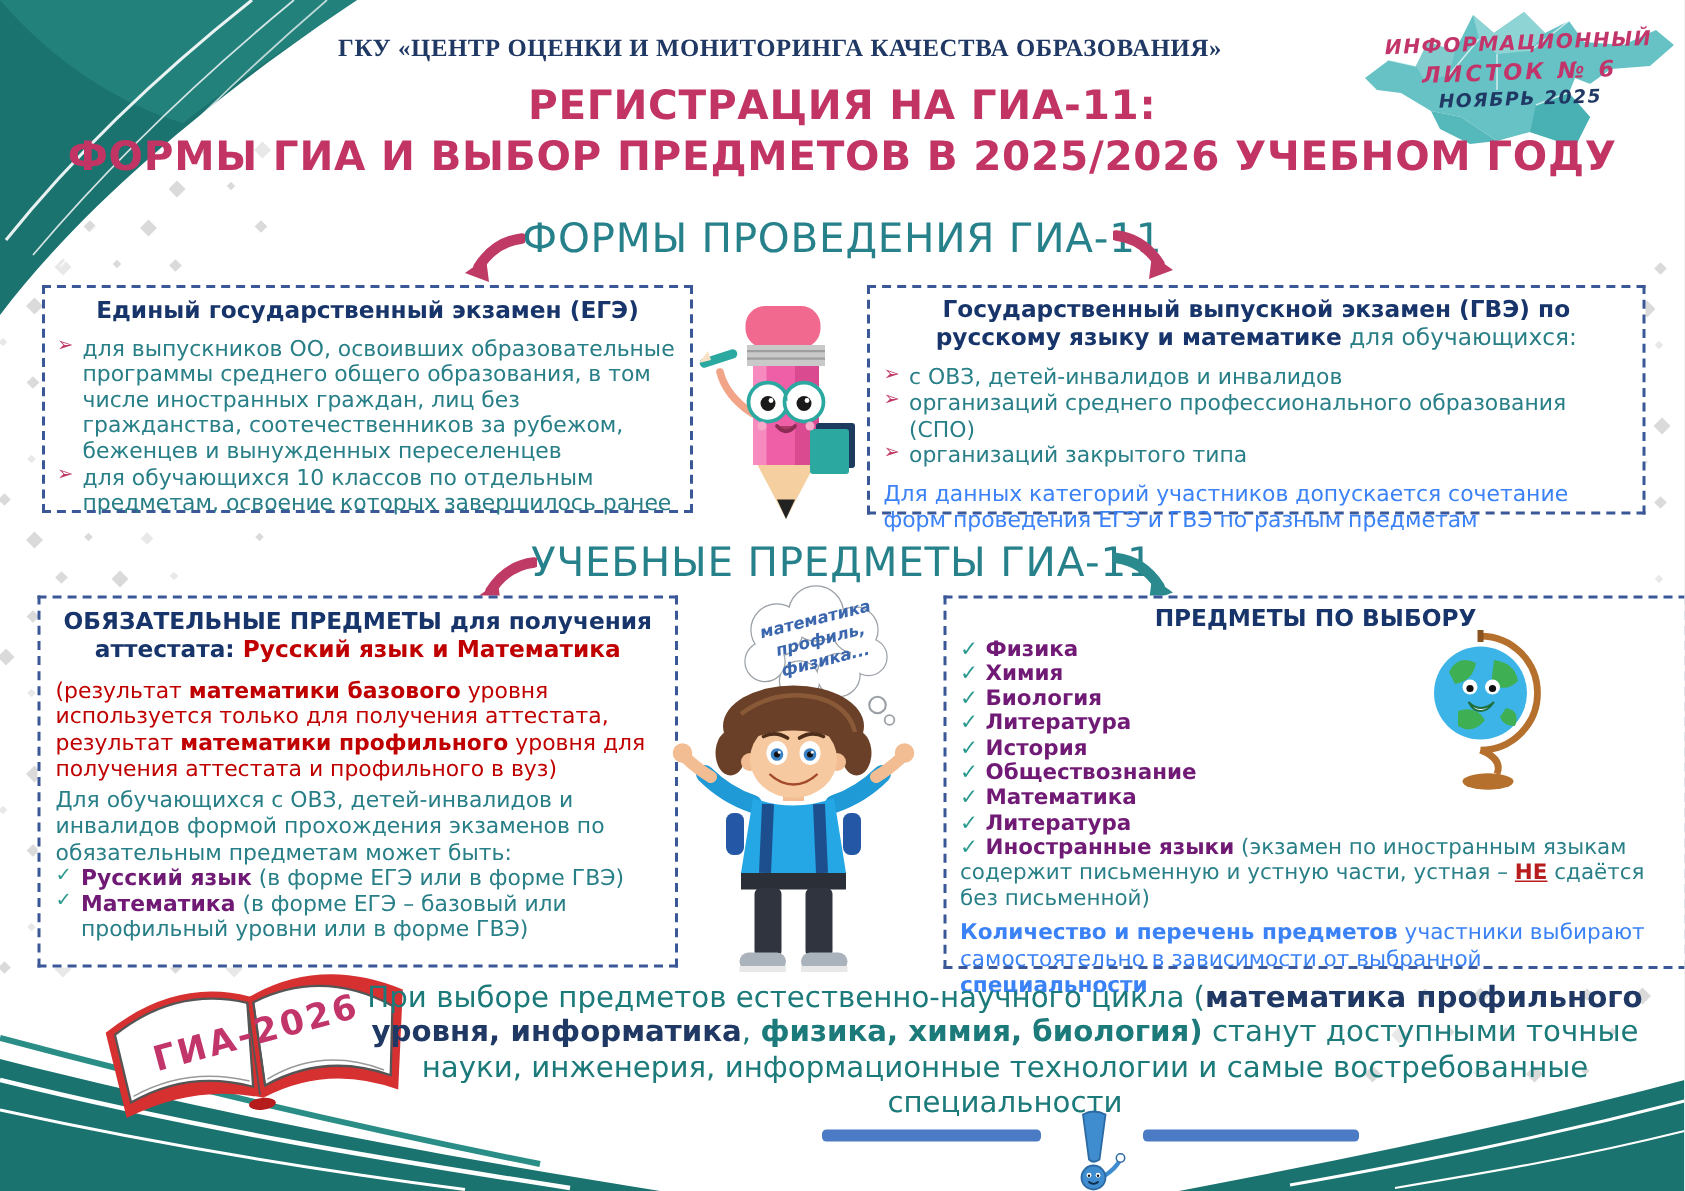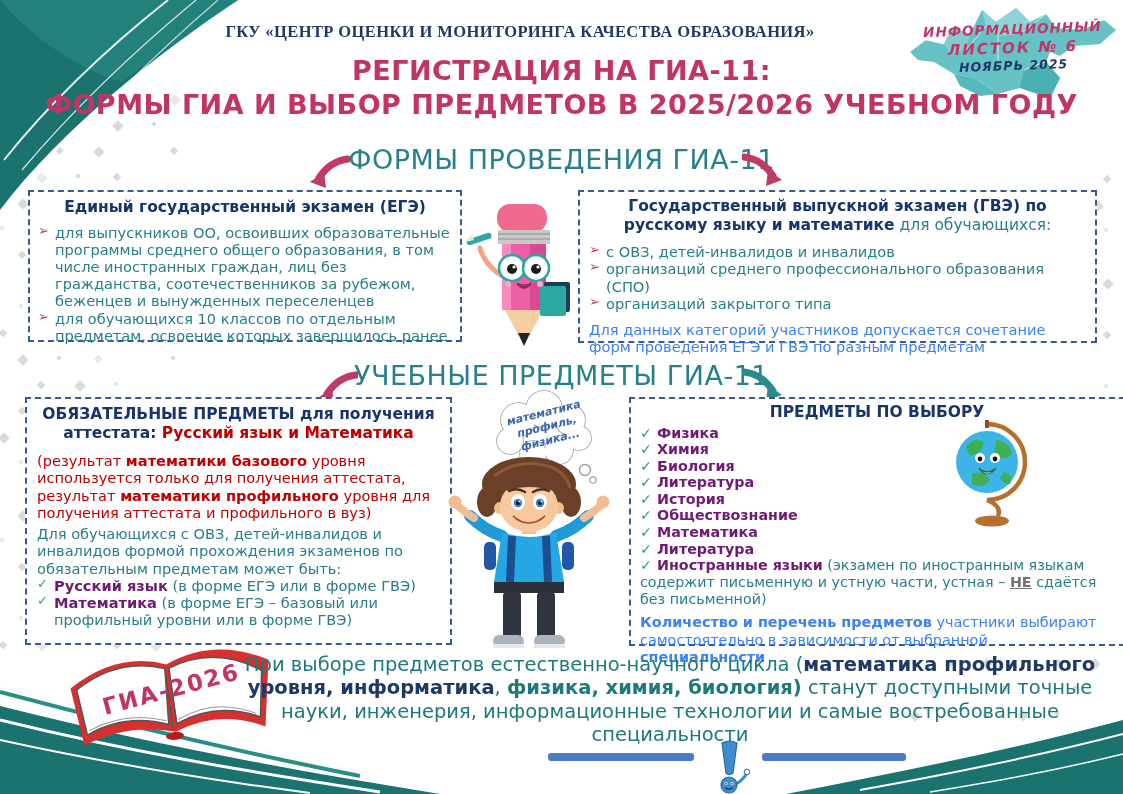--- a/index.html
+++ b/index.html
@@ -32,21 +32,21 @@
   .red{color:#c00000;}
   .crimson{color:#3b82f6;}
   .b{font-weight:bold;}
   .body-txt{font-size:14.6px;line-height:1.18;}
   ul.blist{list-style:none;margin:7px 0 0 0;padding:0;}
   ul.blist li{position:relative;padding-left:17px;margin:0;}
   .mk{position:absolute;left:0;top:-1px;color:#bf3a64;font-size:13px;}
   .ck{color:#2a9a8f;font-weight:bold;margin-right:5px;}
   ul.cklist{list-style:none;margin:2px 0 0 0;padding:0;}
   ul.cklist li{margin:0;line-height:1.16;}
-  .ne{color:#737373;font-weight:bold;text-decoration:underline;}
+  .ne{color:#b91c1c;font-weight:bold;text-decoration:underline;}
 
   .cloud-text{color:#3a66ad;font-weight:bold;font-style:italic;font-size:11px;
     text-align:center;line-height:1.25;transform:rotate(-14deg);}
 
   .footer-note{left:240px;top:653px;width:860px;text-align:center;
     color:#1c7a7a;font-size:19.5px;line-height:1.2;}
   .bar{position:absolute;height:8px;background:#4a7bc4;border-radius:3px;top:753px;}
 
   .book-label{position:absolute;left:18px;top:38px;width:184px;text-align:center;
     color:#c2356b;font-weight:bold;font-size:23px;letter-spacing:2px;transform:rotate(-9deg);}

